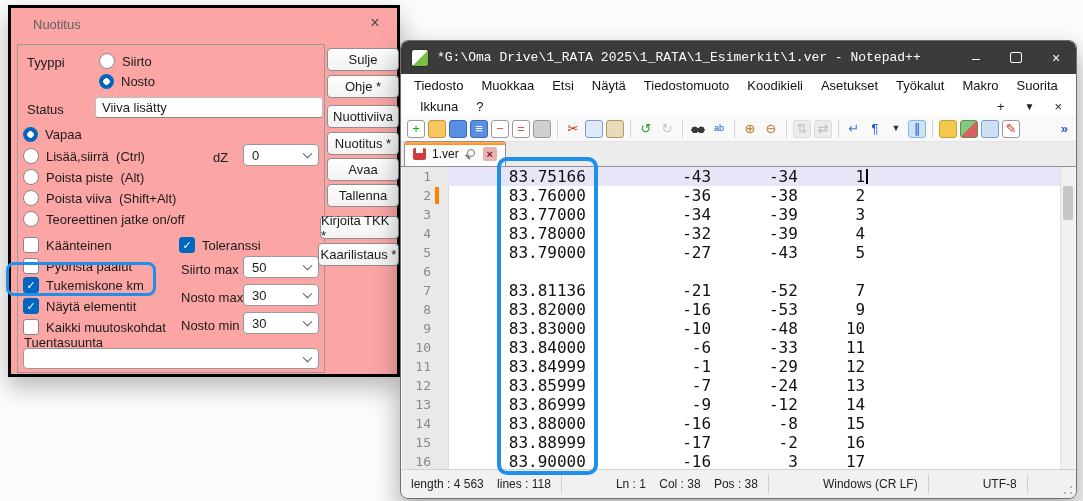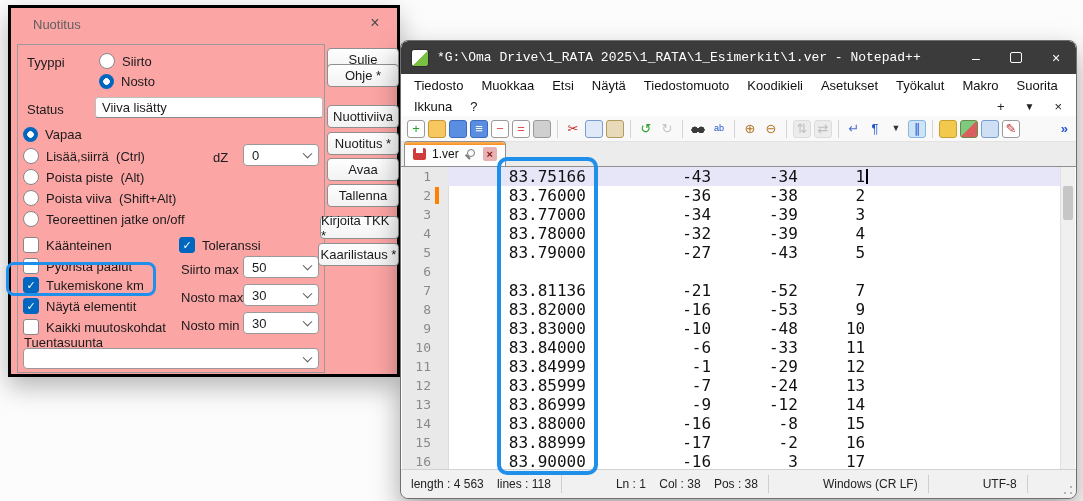--- a/index.html
+++ b/index.html
@@ -34,21 +34,21 @@
   #titlebar{position:absolute;left:0;top:0;width:100%;height:33px;background:#3b3b3b;display:flex;align-items:center;
     color:#fff;font-size:13px;border-radius:7px 7px 0 0;}
   #npp-icon{width:16px;height:16px;margin:0 8px 0 10px;border-radius:3px;
     background:linear-gradient(135deg,#ffffff 52%,#7ac143 52%);border:1px solid #2d2d2d;flex:0 0 auto;}
   #title-text{flex:1;white-space:nowrap;overflow:hidden;font-family:Liberation Mono, monospace;}
   .wctl{width:40px;height:33px;display:flex;align-items:center;justify-content:center;color:#fff;font-size:14px;}
   #btn-max i{display:block;width:10px;height:9px;border:1.2px solid #fff;border-radius:2px;}
   #menubar1{position:absolute;left:0;top:33px;width:100%;height:22px;background:#fff;display:flex;align-items:center;
     font-size:13px;color:#111;padding-left:4px;box-sizing:border-box;}
   #menubar2{position:absolute;left:0;top:55px;width:100%;height:20px;background:#fff;display:flex;align-items:center;
-    font-size:13px;color:#111;padding-left:4px;box-sizing:border-box;}
+    font-size:13px;color:#111;padding-left:10px;box-sizing:border-box;}
   .mitem{padding:2px 9px;white-space:nowrap;}
   #menu2-right{margin-left:auto;display:flex;align-items:center;gap:20px;padding-right:14px;color:#222;}
   #menu2-right .m2i{font-size:13px;}
   #toolbar{position:absolute;left:0;top:75px;width:100%;height:26px;background:#f9f9f9;border-bottom:1px solid #e3e3e3;
     display:flex;align-items:center;gap:3px;padding-left:6px;box-sizing:border-box;}
   .tbi{width:18px;height:18px;border-radius:3px;display:flex;align-items:center;justify-content:center;
     font-size:13px;line-height:1;box-sizing:border-box;}
   .tbi.dis{opacity:.45;filter:grayscale(60%);}
   .tbi.act{background:#cde4f7;border:1px solid #86b6e2;}
   .tbsep{width:1px;height:18px;background:#d4d4d4;margin:0 3px;flex:0 0 auto;}
@@ -189,21 +189,21 @@
       <span class="chev"></span>
     </div>
 
     <div class="lbl" style="left:13px;top:327px;">Tuentasuunta</div>
     <div class="combo" style="left:12px;top:340px;width:286px;height:19px;">
       <span></span>
       <span class="chev"></span>
     </div>
 
     <div class="btn" style="left:316px;top:40px;width:70px;height:21px;">Sulje</div>
-    <div class="btn" style="left:316px;top:56px;width:70px;height:21px;text-align:right;">Ohje *</div>
+    <div class="btn" style="left:316px;top:67px;width:70px;height:21px;text-align:right;">Ohje *</div>
     <div class="btn" style="left:316px;top:97px;width:70px;height:21px;">Nuottiviiva</div>
     <div class="btn" style="left:316px;top:124px;width:70px;height:21px;">Nuotitus *</div>
     <div class="btn" style="left:316px;top:150px;width:70px;height:21px;">Avaa</div>
     <div class="btn" style="left:316px;top:176px;width:70px;height:21px;">Tallenna</div>
     <div class="btn" style="left:309px;top:208px;width:77px;height:21px;">Kirjoita TKK *</div>
     <div class="btn" style="left:307px;top:235px;width:79px;height:21px;">Kaarilistaus *</div>
   </section>
 
   <section id="npp">
     <div id="titlebar">

